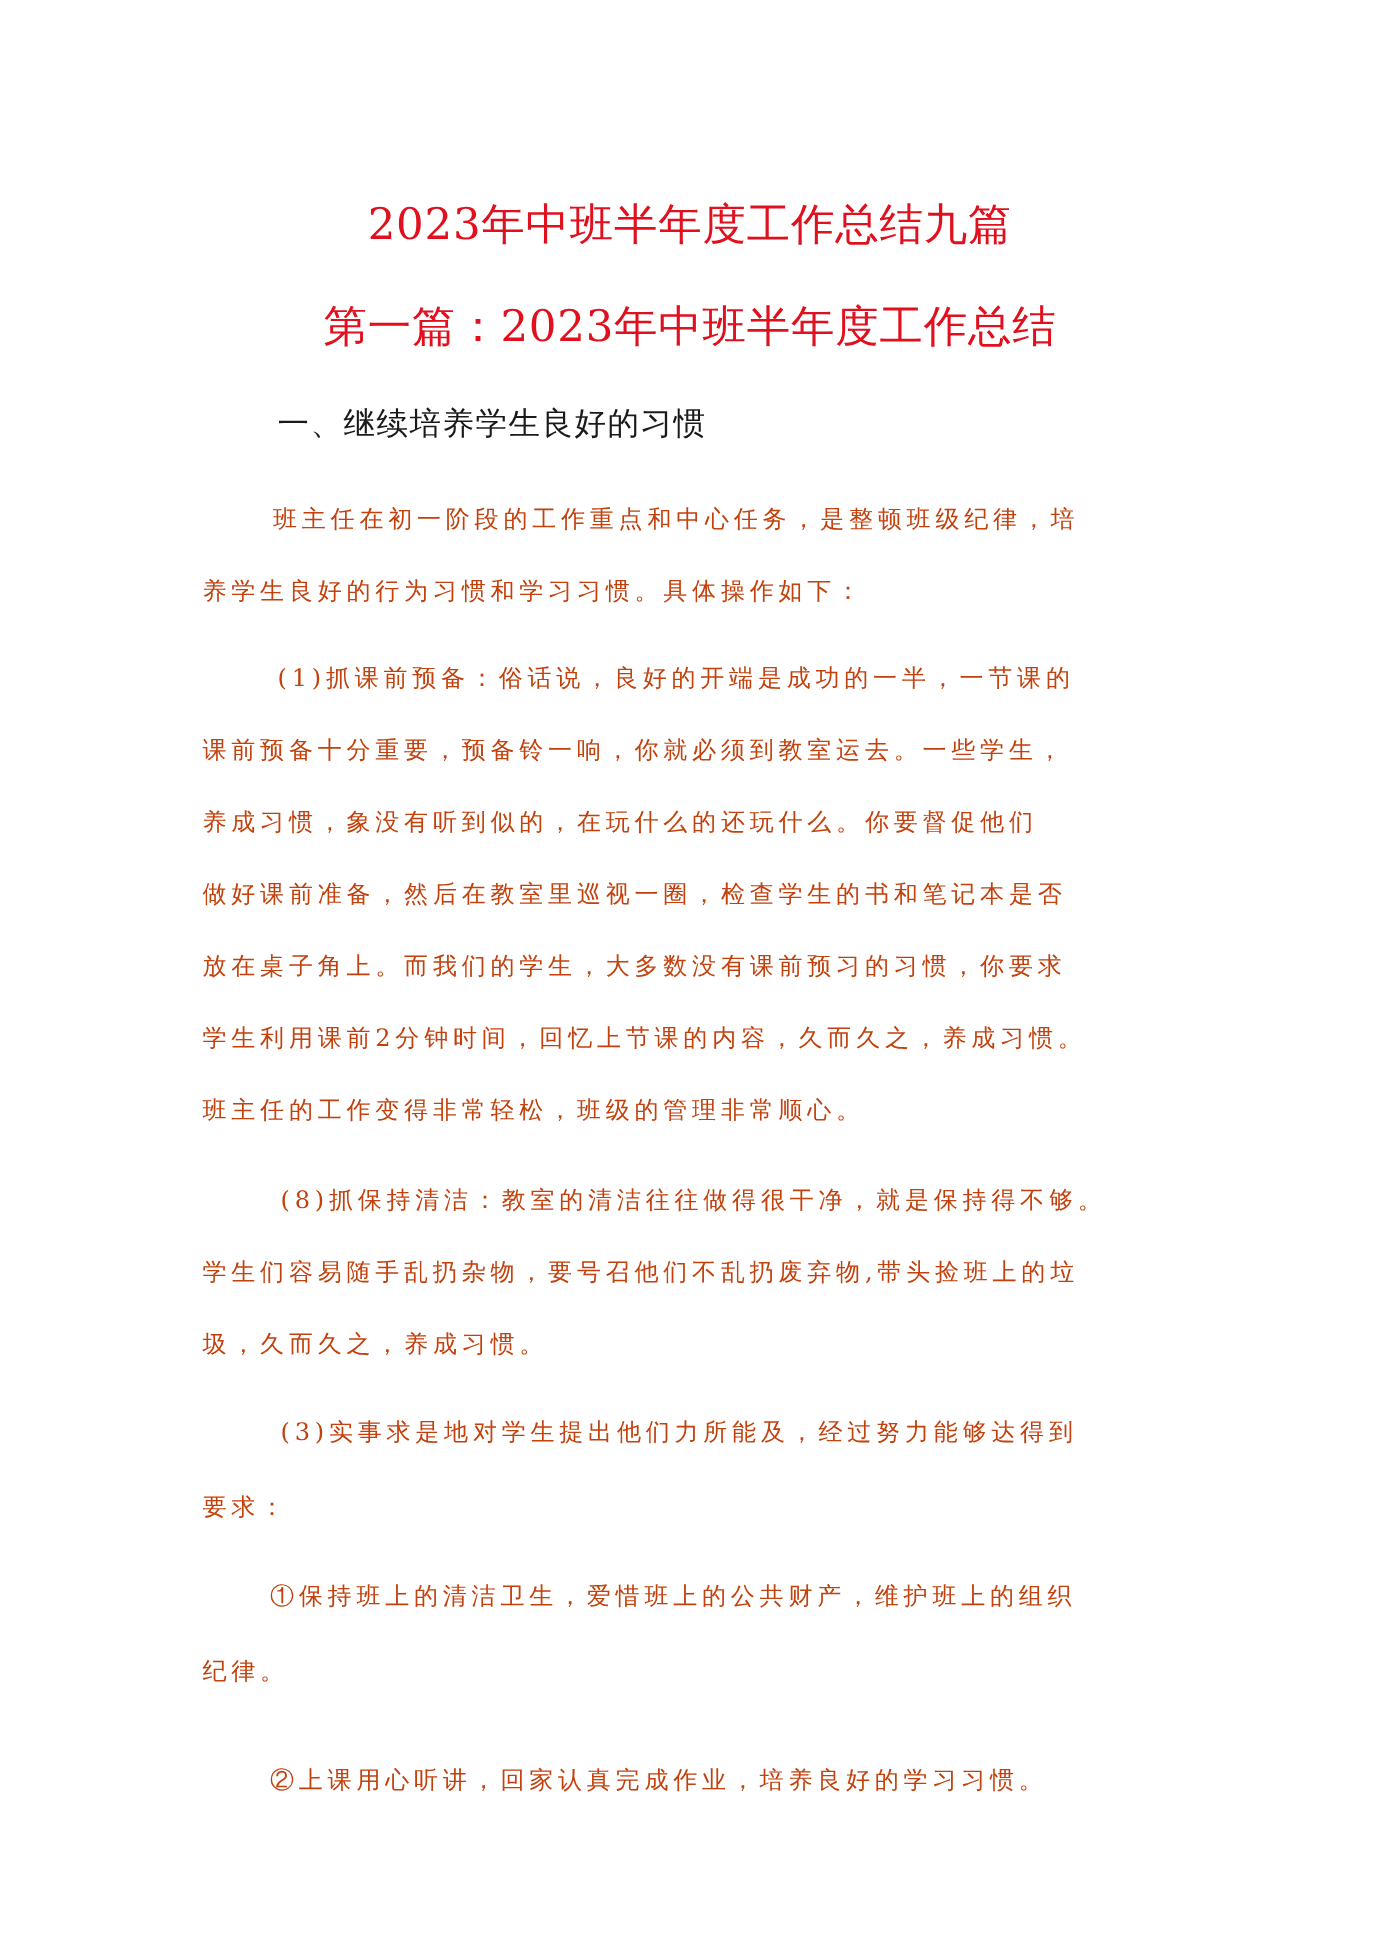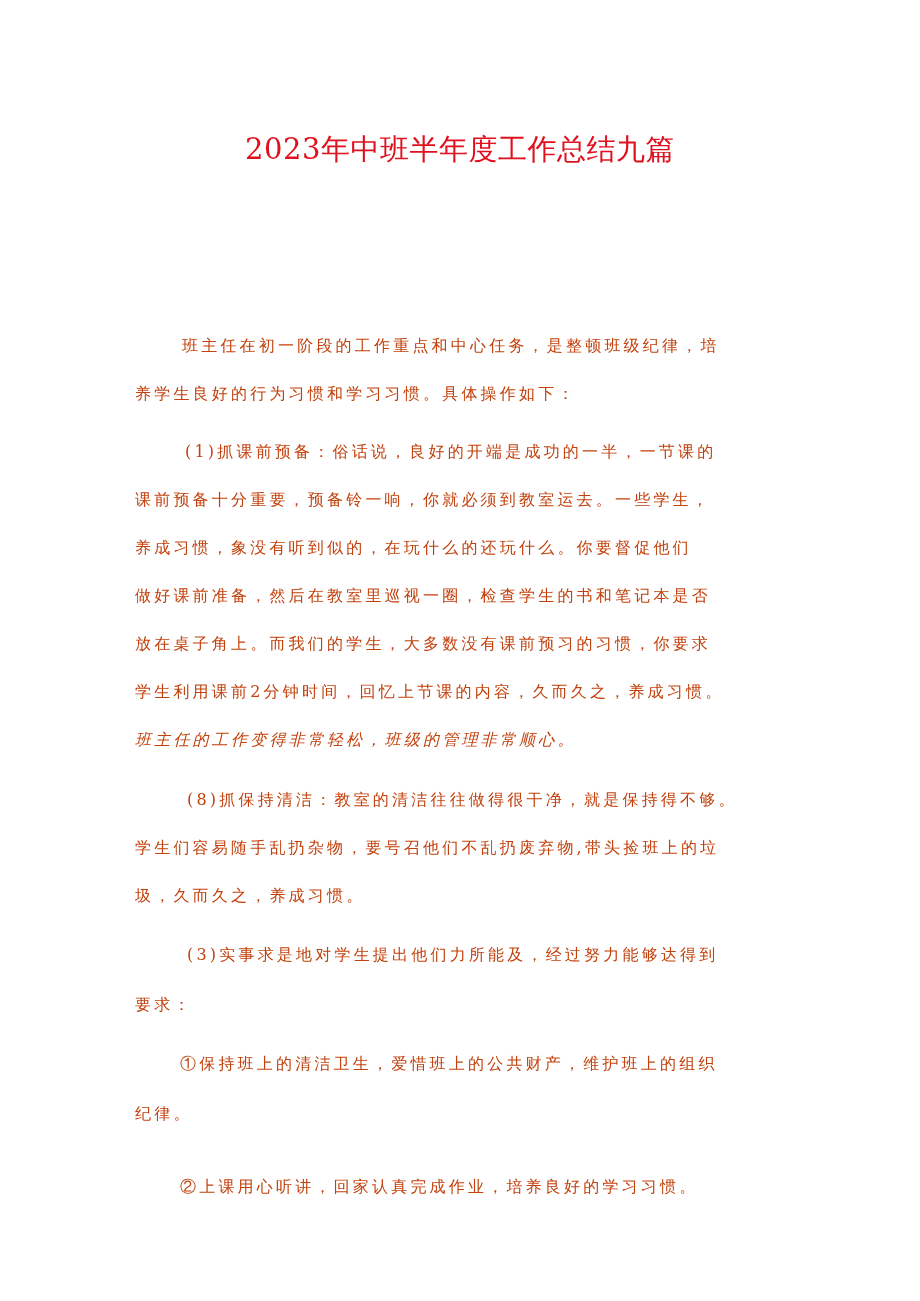--- a/index.html
+++ b/index.html
@@ -49,32 +49,34 @@
       white-space: nowrap;
       color: #c2410c;
     }
   </style>
 </head>
 <body>
 
 <div class="page">
 
   <div class="title title-main">2023年中班半年度工作总结九篇</div>
+  <div class="title title-sub">第一篇：2023年中班半年度工作总结</div>
 
+  <div class="heading">一、继续培养学生良好的习惯</div>
 
   <div class="line" style="left:182px; top:336px;">班主任在初一阶段的工作重点和中心任务，是整顿班级纪律，培</div>
   <div class="line" style="left:135px; top:384px;">养学生良好的行为习惯和学习习惯。具体操作如下：</div>
 
   <div class="line" style="left:185px; top:442px;">(1)抓课前预备：俗话说，良好的开端是成功的一半，一节课的</div>
   <div class="line" style="left:135px; top:490px;">课前预备十分重要，预备铃一响，你就必须到教室运去。一些学生，</div>
   <div class="line" style="left:135px; top:538px;">养成习惯，象没有听到似的，在玩什么的还玩什么。你要督促他们</div>
   <div class="line" style="left:135px; top:586px;">做好课前准备，然后在教室里巡视一圈，检查学生的书和笔记本是否</div>
   <div class="line" style="left:135px; top:634px;">放在桌子角上。而我们的学生，大多数没有课前预习的习惯，你要求</div>
   <div class="line" style="left:135px; top:682px;">学生利用课前2分钟时间，回忆上节课的内容，久而久之，养成习惯。</div>
-  <div class="line" style="left:135px; top:730px;font-style:italic;">班主任的工作变得非常轻松，班级的管理非常顺心。</div>
+  <div class="line" style="left:135px; top:730px;">班主任的工作变得非常轻松，班级的管理非常顺心。</div>
 
   <div class="line" style="left:187px; top:790px;">(8)抓保持清洁：教室的清洁往往做得很干净，就是保持得不够。</div>
   <div class="line" style="left:135px; top:838px;">学生们容易随手乱扔杂物，要号召他们不乱扔废弃物,带头捡班上的垃</div>
   <div class="line" style="left:135px; top:886px;">圾，久而久之，养成习惯。</div>
 
   <div class="line" style="left:187px; top:945px;">(3)实事求是地对学生提出他们力所能及，经过努力能够达得到</div>
   <div class="line" style="left:135px; top:995px;">要求：</div>
 
   <div class="line" style="left:180px; top:1054px;">①保持班上的清洁卫生，爱惜班上的公共财产，维护班上的组织</div>
   <div class="line" style="left:135px; top:1104px;">纪律。</div>

